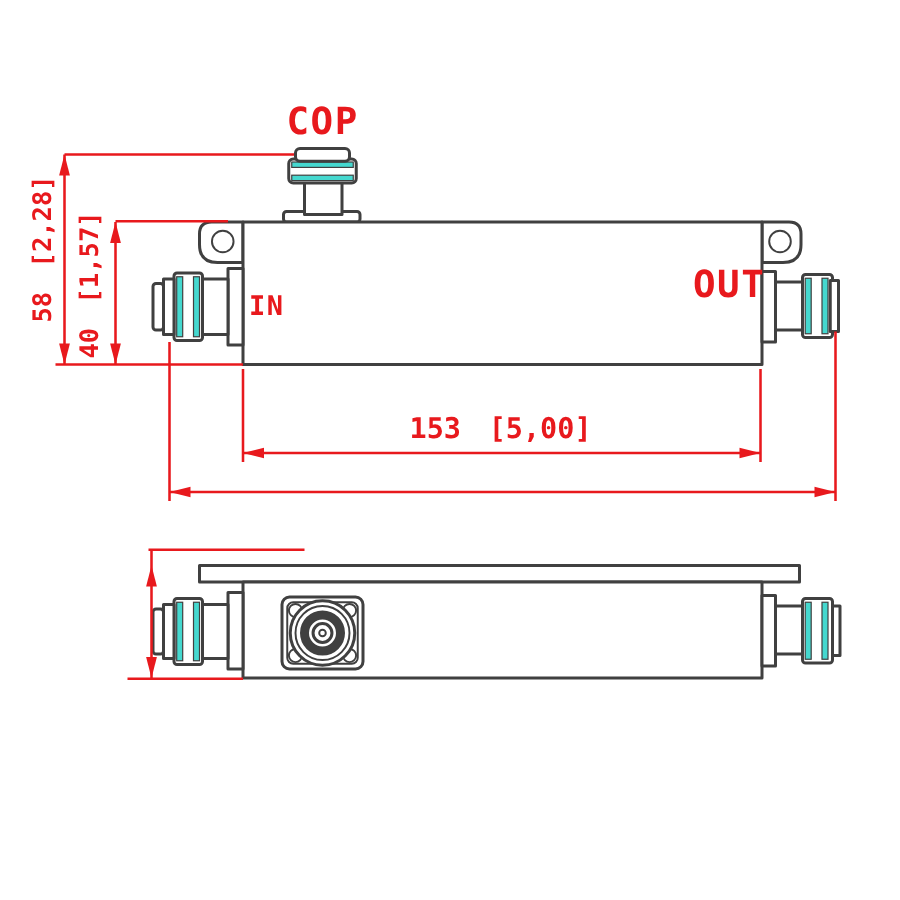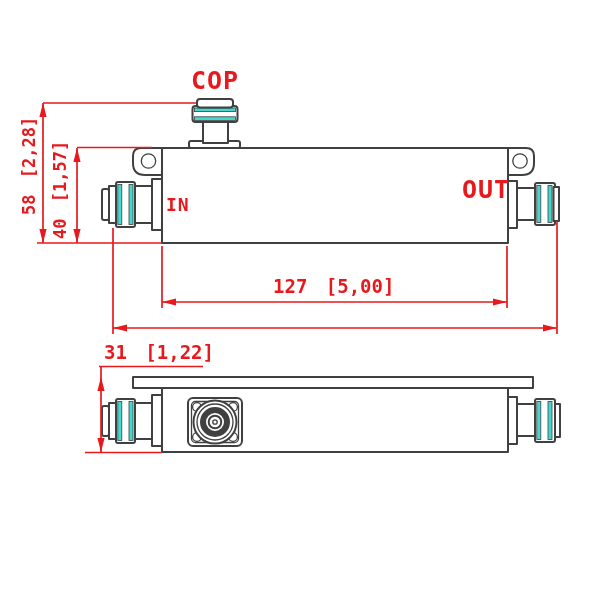--- a/index.html
+++ b/index.html
@@ -154,18 +154,17 @@
   <div class="lbl port-lbl" style="left:191px;top:68px;">COP</div>
 
   <div class="lbl port-lbl" style="left:166px;top:196px;font-size:18px;">IN</div>
 
   <div class="lbl port-lbl" style="left:450px;top:177px;margin-left:12px;">OUT</div>
 
   <div class="lbl dim-sm rot" style="left:21px;top:215px;">58 [2,28]</div>
 
   <div class="lbl dim-sm rot" style="left:52px;top:239px;">40 [1,57]</div>
 
-  <div class="lbl dim" style="left:273px;top:277px;">127 [5,00]</div>
+  <div class="lbl dim" style="left:273px;top:277px;">153 [5,00]</div>
 
 
-  <div class="lbl dim" style="left:104px;top:343px;">31 [1,22]</div>
 
 </div>
 
 </body></html>

